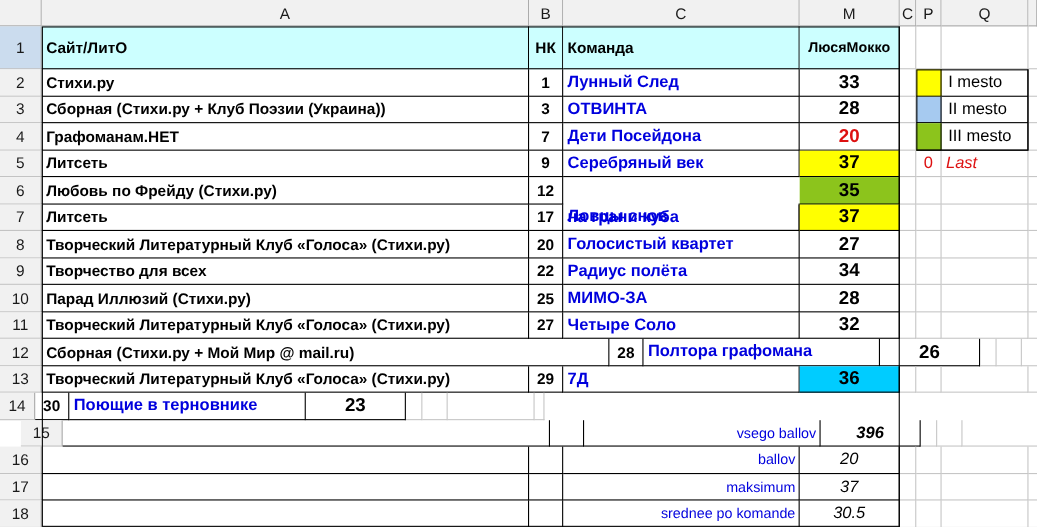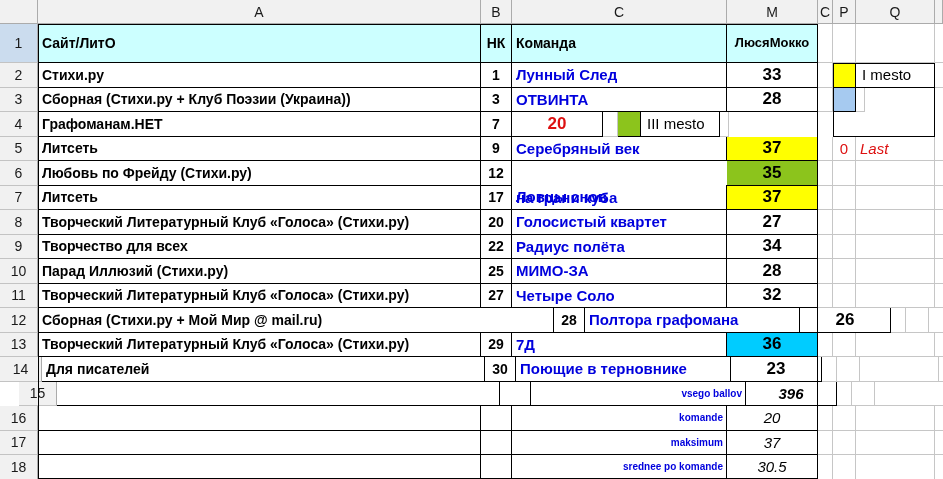--- a/index.html
+++ b/index.html
@@ -51,21 +51,21 @@
 
   .hdr    { background:var(--header-fill); font-weight:bold; font-size:14px; }
   .hdr-m  { font-size:13px; }
   .multiline { flex-direction:row; justify-content:center; align-items:center; line-height:16px; }
 
   .site   { font-weight:bold; font-size:14px; }
   .nk     { font-weight:bold; font-size:14px; justify-content:center; padding:0; }
   .team   { font-weight:bold; font-size:15px; color:var(--link-blue); }
   .val    { font-weight:bold; font-size:17px; justify-content:center; padding:0; }
   .red    { color:var(--alert-red); }
-  .sumlbl { color:var(--link-blue); font-size:10px; justify-content:flex-end; padding-right:3px;font-weight:bold; }
+  .sumlbl { color:var(--link-blue); font-size:13px; justify-content:flex-end; padding-right:3px; }
   .sumval { font-style:italic; font-size:15px; justify-content:center; padding:0; }
   .bold   { font-weight:bold; }
   .legend { font-size:15px; padding-left:6px; }
   .zero   { color:var(--alert-red); font-size:15px; justify-content:center; padding:0; }
   .lastlbl{ color:var(--alert-red); font-style:italic; font-size:15px; }
 
   .ovl { position:absolute; border:1px solid #000; pointer-events:none; }
   #table-outline  { left:38px;  top:24px; width:780px; height:455px; }
   #legend-outline { left:833px; top:63px; width:102px; height:74px;  }
 </style>
@@ -111,26 +111,28 @@
         <div class="cell " style="width: 8px;"></div>
       </div>
       <div class="row" style="height: 24.5px;">
         <div class="rh" style="width: 38px;">3</div>
         <div class="cell site b" style="width: 443px;">Сборная (Стихи.ру + Клуб Поэзии (Украина))</div>
         <div class="cell nk b" style="width: 31px;">3</div>
         <div class="cell team b" style="width: 215px;">ОТВИНТА</div>
         <div class="cell val b" style="width: 91px;">28</div>
         <div class="cell " style="width: 15px;"></div>
         <div class="cell b" style="width: 23px; background: rgb(166, 202, 240);"></div>
+        <div class="cell legend b" style="width: 79px;">II mesto</div>
         <div class="cell " style="width: 8px;"></div>
       </div>
       <div class="row" style="height: 24.5px;">
         <div class="rh" style="width: 38px;">4</div>
         <div class="cell site b" style="width: 443px;">Графоманам.НЕТ</div>
         <div class="cell nk b" style="width: 31px;">7</div>
+        <div class="cell team b" style="width: 215px;">Дети Посейдона</div>
         <div class="cell val red b" style="width: 91px;">20</div>
         <div class="cell " style="width: 15px;"></div>
         <div class="cell b" style="width: 23px; background: rgb(140, 196, 28);"></div>
         <div class="cell legend b" style="width: 79px;">III mesto</div>
         <div class="cell " style="width: 8px;"></div>
       </div>
       <div class="row" style="height: 24.5px;">
         <div class="rh" style="width: 38px;">5</div>
         <div class="cell site b" style="width: 443px;">Литсеть</div>
         <div class="cell nk b" style="width: 31px;">9</div>
@@ -223,22 +225,21 @@
         <div class="cell site b" style="width: 443px;">Творческий Литературный Клуб «Голоса» (Стихи.ру)</div>
         <div class="cell nk b" style="width: 31px;">29</div>
         <div class="cell team b" style="width: 215px;">7Д</div>
         <div class="cell val b" style="width: 91px; background: rgb(0, 204, 255);">36</div>
         <div class="cell " style="width: 15px;"></div>
         <div class="cell " style="width: 23px;"></div>
         <div class="cell " style="width: 79px;"></div>
         <div class="cell " style="width: 8px;"></div>
       </div>
       <div class="row" style="height: 24.5px;">
-        <div class="rh" style="width: 42px;">14</div>
-        <div class="cell site b" style="width: 443px;">Для писателей</div>
+        <div class="rh" style="width: 32px;">14</div>
         <div class="cell nk b" style="width: 31px;">30</div>
         <div class="cell team b" style="width: 215px;">Поющие в терновнике</div>
         <div class="cell val b" style="width: 91px;">23</div>
         <div class="cell " style="width: 15px;"></div>
         <div class="cell " style="width: 23px;"></div>
         <div class="cell " style="width: 79px;"></div>
         <div class="cell " style="width: 8px;"></div>
       </div>
       <div class="row" style="height: 24.5px;">
         <div class="rh" style="width: 38px; margin-left: 19px;">15</div>
@@ -248,21 +249,21 @@
         <div class="cell sumval bold b" style="width: 91px;">396</div>
         <div class="cell " style="width: 15px;"></div>
         <div class="cell " style="width: 23px;"></div>
         <div class="cell " style="width: 79px;"></div>
         <div class="cell " style="width: 8px;"></div>
       </div>
       <div class="row" style="height: 24.5px;">
         <div class="rh" style="width: 38px;">16</div>
         <div class="cell b" style="width: 443px;"></div>
         <div class="cell b" style="width: 31px;"></div>
-        <div class="cell sumlbl b" style="width: 215px;">komande</div>
+        <div class="cell sumlbl b" style="width: 215px;">ballov</div>
         <div class="cell sumval b" style="width: 91px;">20</div>
         <div class="cell " style="width: 15px;"></div>
         <div class="cell " style="width: 23px;"></div>
         <div class="cell " style="width: 79px;"></div>
         <div class="cell " style="width: 8px;"></div>
       </div>
       <div class="row" style="height: 24.5px;">
         <div class="rh" style="width: 38px;">17</div>
         <div class="cell b" style="width: 443px;"></div>
         <div class="cell b" style="width: 31px;"></div>

